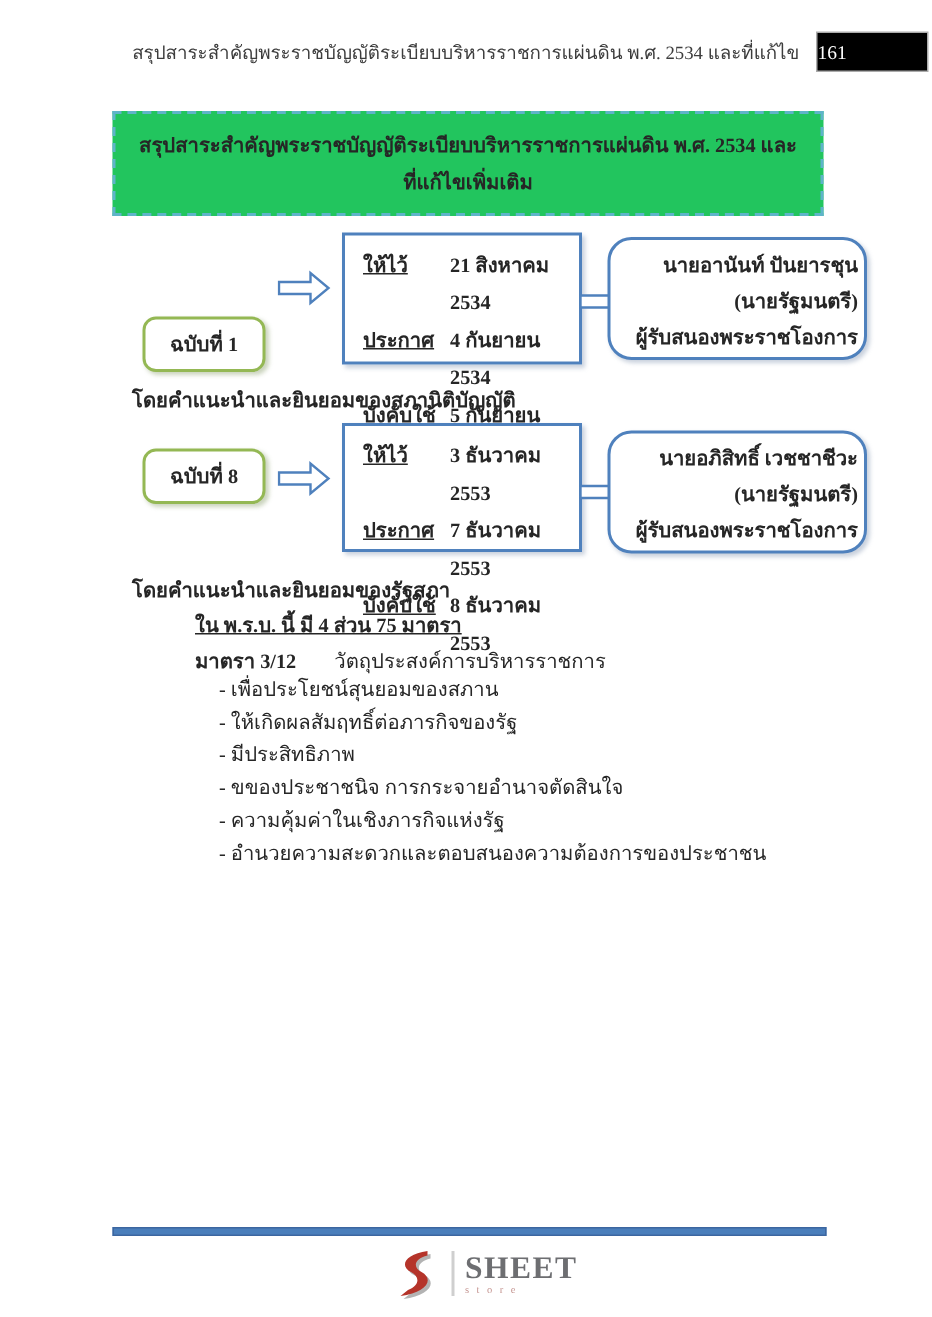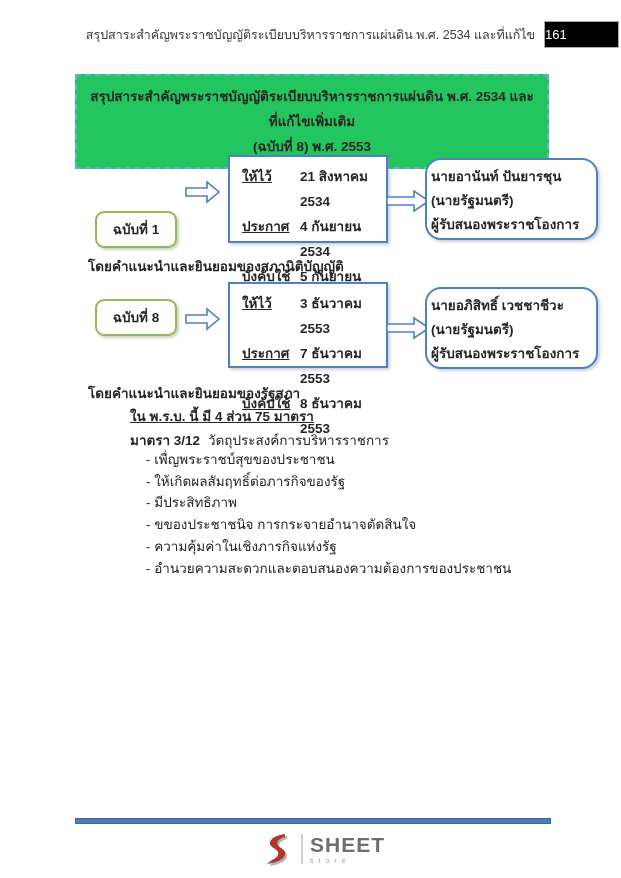--- a/index.html
+++ b/index.html
@@ -1,18 +1,18 @@
 <!DOCTYPE html>
 <html style="--teal-border: #5fb4c9; --green-border: #94b854; --blue-border: #4f81bd; --footer-bar: #4a7ebb; --page-box-bg: #000000; --logo-red: #b5342a; --logo-gray: #6d6e71; --text: #262626;"><head>
 <meta charset="utf-8">
 <style>
   html,body { margin:0; padding:0; background:#ffffff; }
   .page {
     position:relative; width:621px; height:878px; background:#fff;
-    font-family:Liberation Sans, sans-serif;
+    font-family:Liberation Serif, serif;
     color:var(--text,#262626); overflow:hidden;border-radius:16px;
   }
   
   .header-title {
     position:absolute; top:25px; left:0; width:621px; text-align:center;
     font-size:12.5px; color:#3d3d3d;
   }
   .page-num {
     position:absolute; top:22px; left:545px; width:73px; height:25px;
     background:var(--page-box-bg,#000); color:#ffffff; font-size:13px;
@@ -40,36 +40,36 @@
   .dates-box {
     position:absolute; left:228px; width:160px; box-sizing:border-box; background:#fff;
     border:2px solid var(--blue-border,#4f81bd);
     box-shadow:2px 2px 3px rgba(120,140,170,.4);
     padding:7px 16px 0 12px; font-weight:bold; font-size:13.5px;
   }
   .dates-box.r1 { top:155px; height:88px; } .dates-box.r2 { top:282px; height:86px; }
   .date-row { display:flex; line-height:25px; }
   .date-label { text-decoration:underline; min-width:52px; margin-right:6px; }
   .signer-box {
-    position:absolute; left:425px; width:173px; box-sizing:border-box; background:#fff;
+    position:absolute; left:405px; width:173px; box-sizing:border-box; background:#fff;
     border:2px solid var(--blue-border,#4f81bd); border-radius:16px;
     box-shadow:2px 2px 3px rgba(120,140,170,.4);
-    text-align:left; font-weight:bold; font-size:13.5px; padding:5px 4px; line-height:24px;
+    text-align:right; font-weight:bold; font-size:13.5px; padding:5px 4px; line-height:24px;
   }
   .signer-box.r1 { top:158px; height:82px; } .signer-box.r2 { top:287px; height:82px; }
   .note { position:absolute; left:88px; font-weight:bold; font-size:13.5px; }
   .note.n1 { top:255px; } .note.n2 { top:382px; }
   
   .section-heading {
     position:absolute; left:130px; top:405px; font-weight:bold;
     text-decoration:underline; font-size:13.5px;
   }
   .matra { position:absolute; left:130px; top:429px; font-size:13.5px; }
   .matra-label { font-weight:bold; }
-  .matra-text { margin-left:4px; }
+  .matra-text { margin-left:22px; }
   .bullets { position:absolute; left:146px; top:449px; margin:0; padding:0; list-style:none; font-size:13.5px; }
   .bullets li { line-height:21.7px; }
   
   .footer-bar {
     position:absolute; left:75px; top:818px; width:474px; height:4px;
     background:var(--footer-bar,#4a7ebb); border:1px solid #3c66a0;
   }
   .logo {
     position:absolute; left:0; top:831px; width:621px;
     display:flex; justify-content:center; align-items:center; gap:7px;padding-left:12px;
@@ -82,21 +82,20 @@
 </head>
 <body>
 
 <div class="page">
 
   <div class="header-title">สรุปสาระสำคัญพระราชบัญญัติระเบียบบริหารราชการแผ่นดิน พ.ศ. 2534 และที่แก้ไข</div>
   <div class="page-num">161</div>
 
   <div class="title-box">
     <div>สรุปสาระสำคัญพระราชบัญญัติระเบียบบริหารราชการแผ่นดิน พ.ศ. 2534 และที่แก้ไขเพิ่มเติม</div>
-    <div>(ฉบับที่ 8) พ.ศ. 2553</div>
   </div>
 
   <div class="edition r1">ฉบับที่ 1</div>
   <svg class="arrow arrow-sm r1" width="36" height="26" viewBox="0 0 36 26">
     <polygon class="arrow-shape" points="1,9 22,9 22,3 34,13 22,23 22,17 1,17"></polygon>
   </svg>
   <div class="dates-box r1">
     <div class="date-row">
       <span class="date-label">ให้ไว้</span>
       <span class="date-value">21 สิงหาคม 2534</span>
@@ -147,21 +146,21 @@
     <div>ผู้รับสนองพระราชโองการ</div>
   </div>
   <div class="note n2">โดยคำแนะนำและยินยอมของรัฐสภา</div>
 
   <div class="section-heading">ใน พ.ร.บ. นี้ มี 4 ส่วน 75 มาตรา</div>
   <div class="matra">
     <span class="matra-label">มาตรา 3/12</span>
     <span class="matra-text">วัตถุประสงค์การบริหารราชการ</span>
   </div>
   <ul class="bullets">
-    <li>- เพื่ญพระราชบ์สุขของประชาชน</li>
+    <li>- เพื่อประโยชน์สุนยอมของสภาน</li>
     <li>- ให้เกิดผลสัมฤทธิ์ต่อภารกิจของรัฐ</li>
     <li>- มีประสิทธิภาพ</li>
     <li>- ขของประชาชนิจ การกระจายอำนาจตัดสินใจ</li>
     <li>- ความคุ้มค่าในเชิงภารกิจแห่งรัฐ</li>
     <li>- อำนวยความสะดวกและตอบสนองความต้องการของประชาชน</li>
   </ul>
 
   <div class="footer-bar"></div>
   <div class="logo">
     <svg width="34" height="36" viewBox="0 0 34 36">

